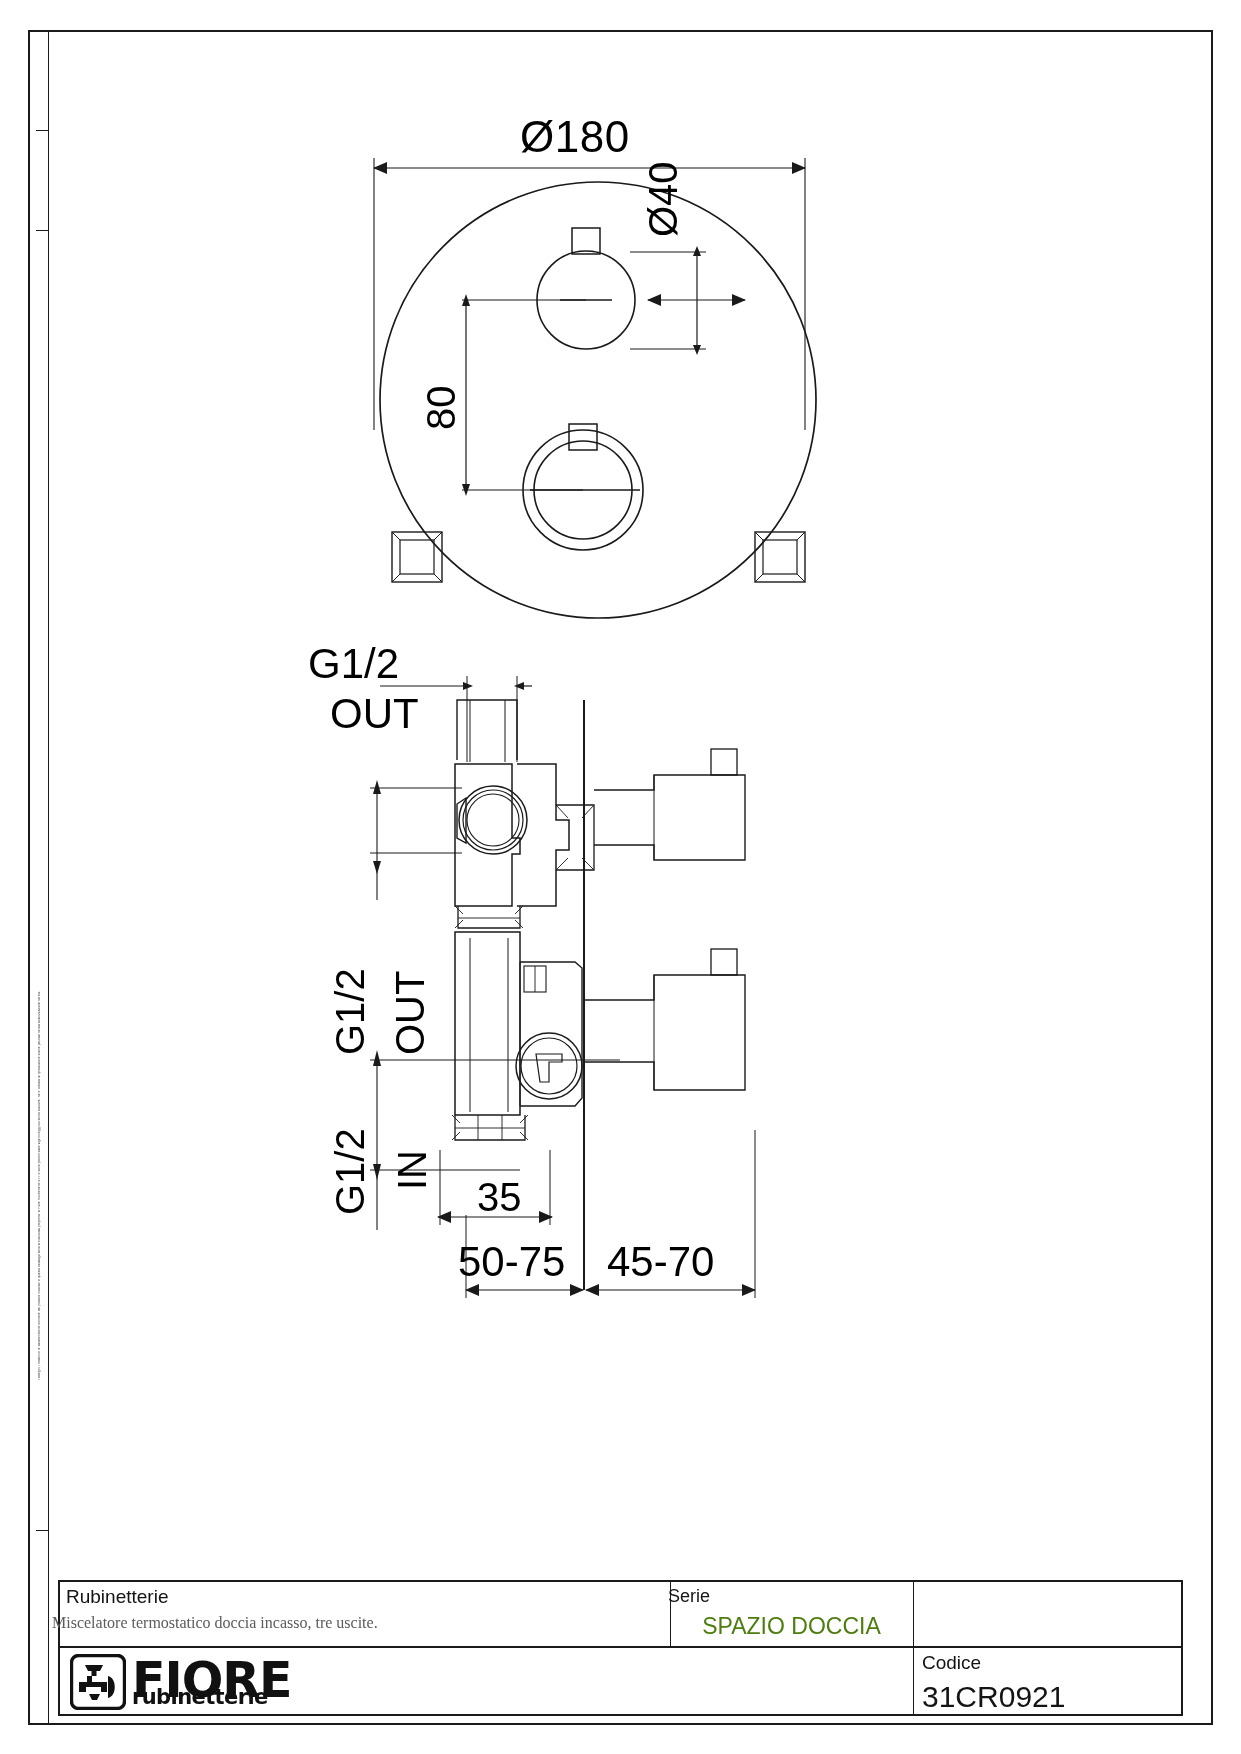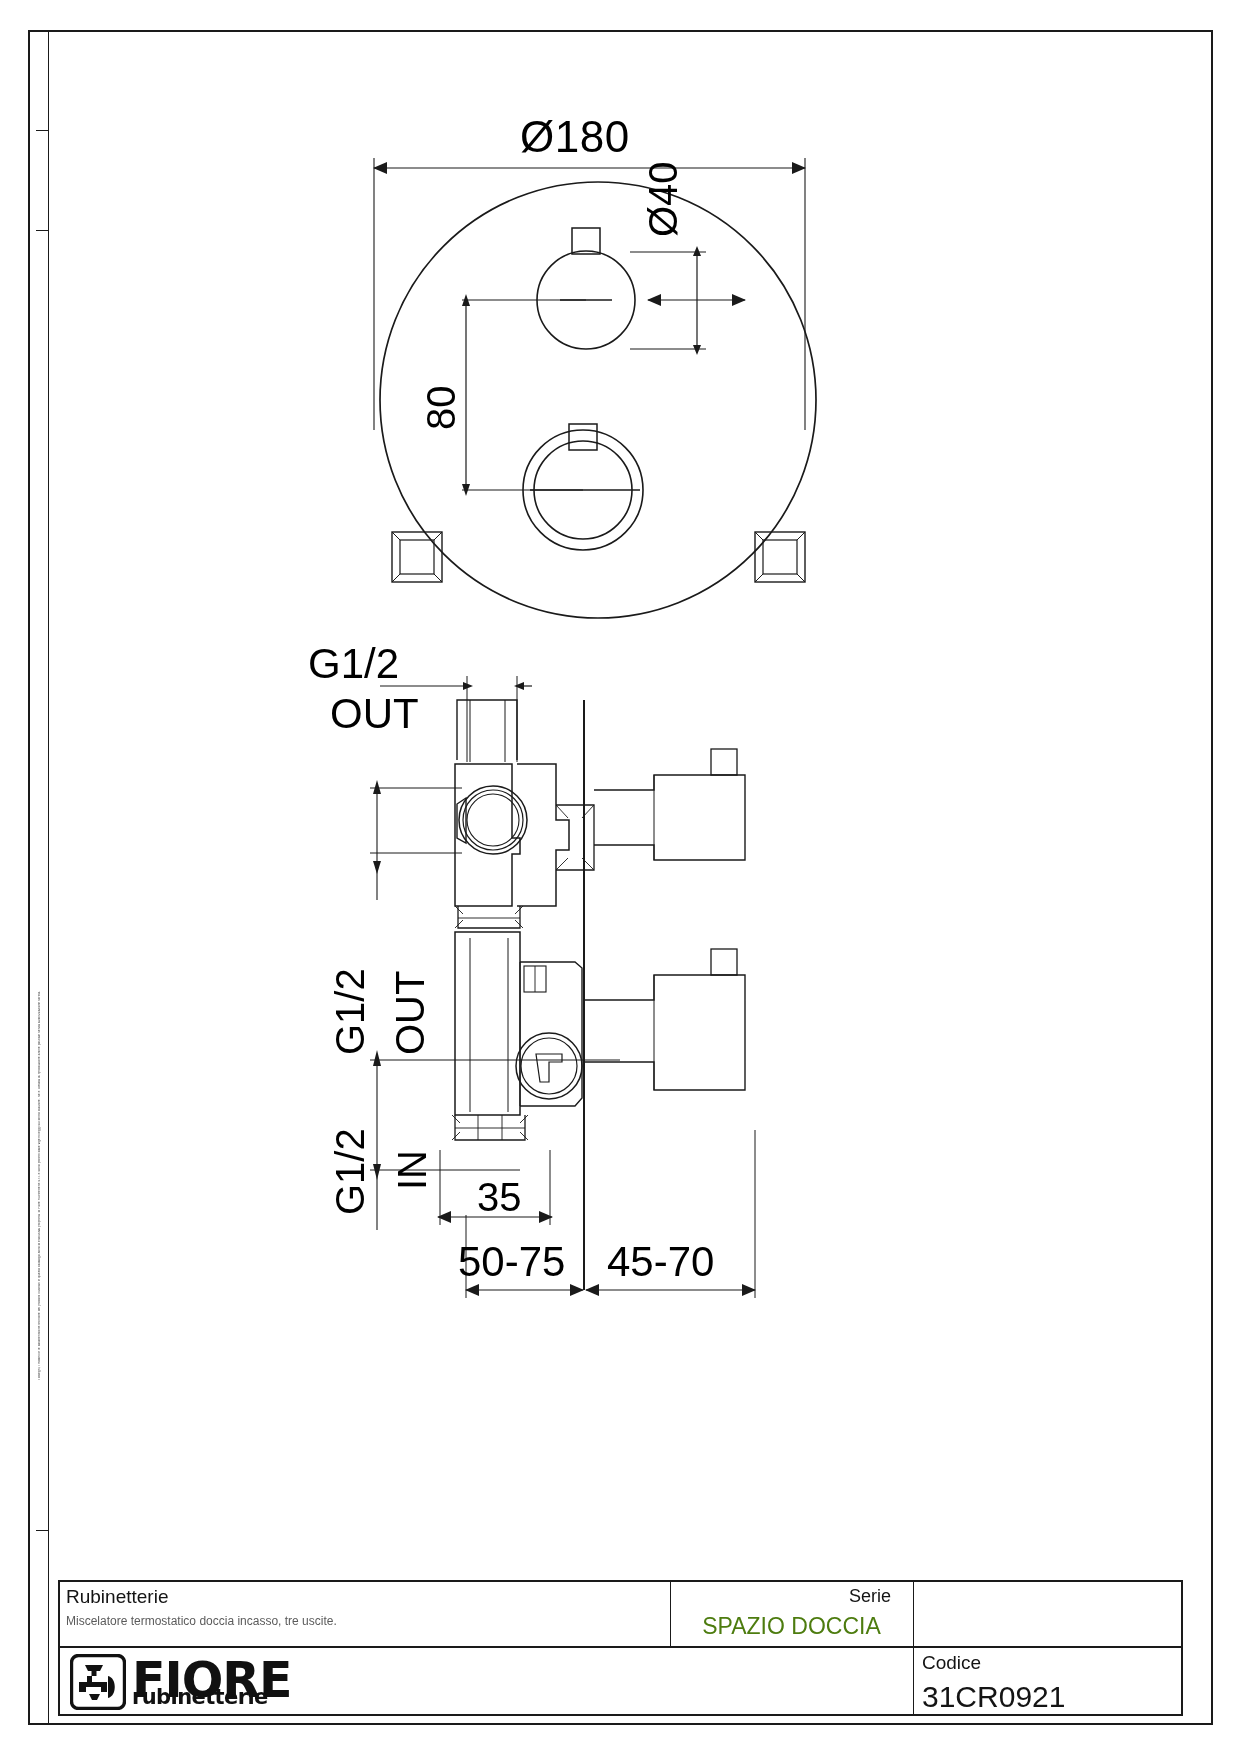--- a/index.html
+++ b/index.html
@@ -127,31 +127,32 @@
   }
   .lbl-descrizione {
     position: absolute;
     left: 66px;
     top: 1586px;
     font-size: 19px;
     color: #141414;
   }
   .val-descrizione {
     position: absolute;
-    left: 66px;
+    left: 52px;
     top: 1614px;
-    font-size: 12px;
+    font-size: 16px;
     color: #5b5b5b;
+    font-family: Liberation Serif, serif;
   }
   .lbl-serie {
     position: absolute;
-    left: 648px;
+    left: 668px;
     top: 1586px;
     width: 243px;
-    text-align: right;
+    text-align: left;
     font-size: 18px;
     color: #141414;
   }
   .val-serie {
     position: absolute;
     left: 670px;
     top: 1613px;
     width: 243px;
     text-align: center;
     font-size: 23px;

